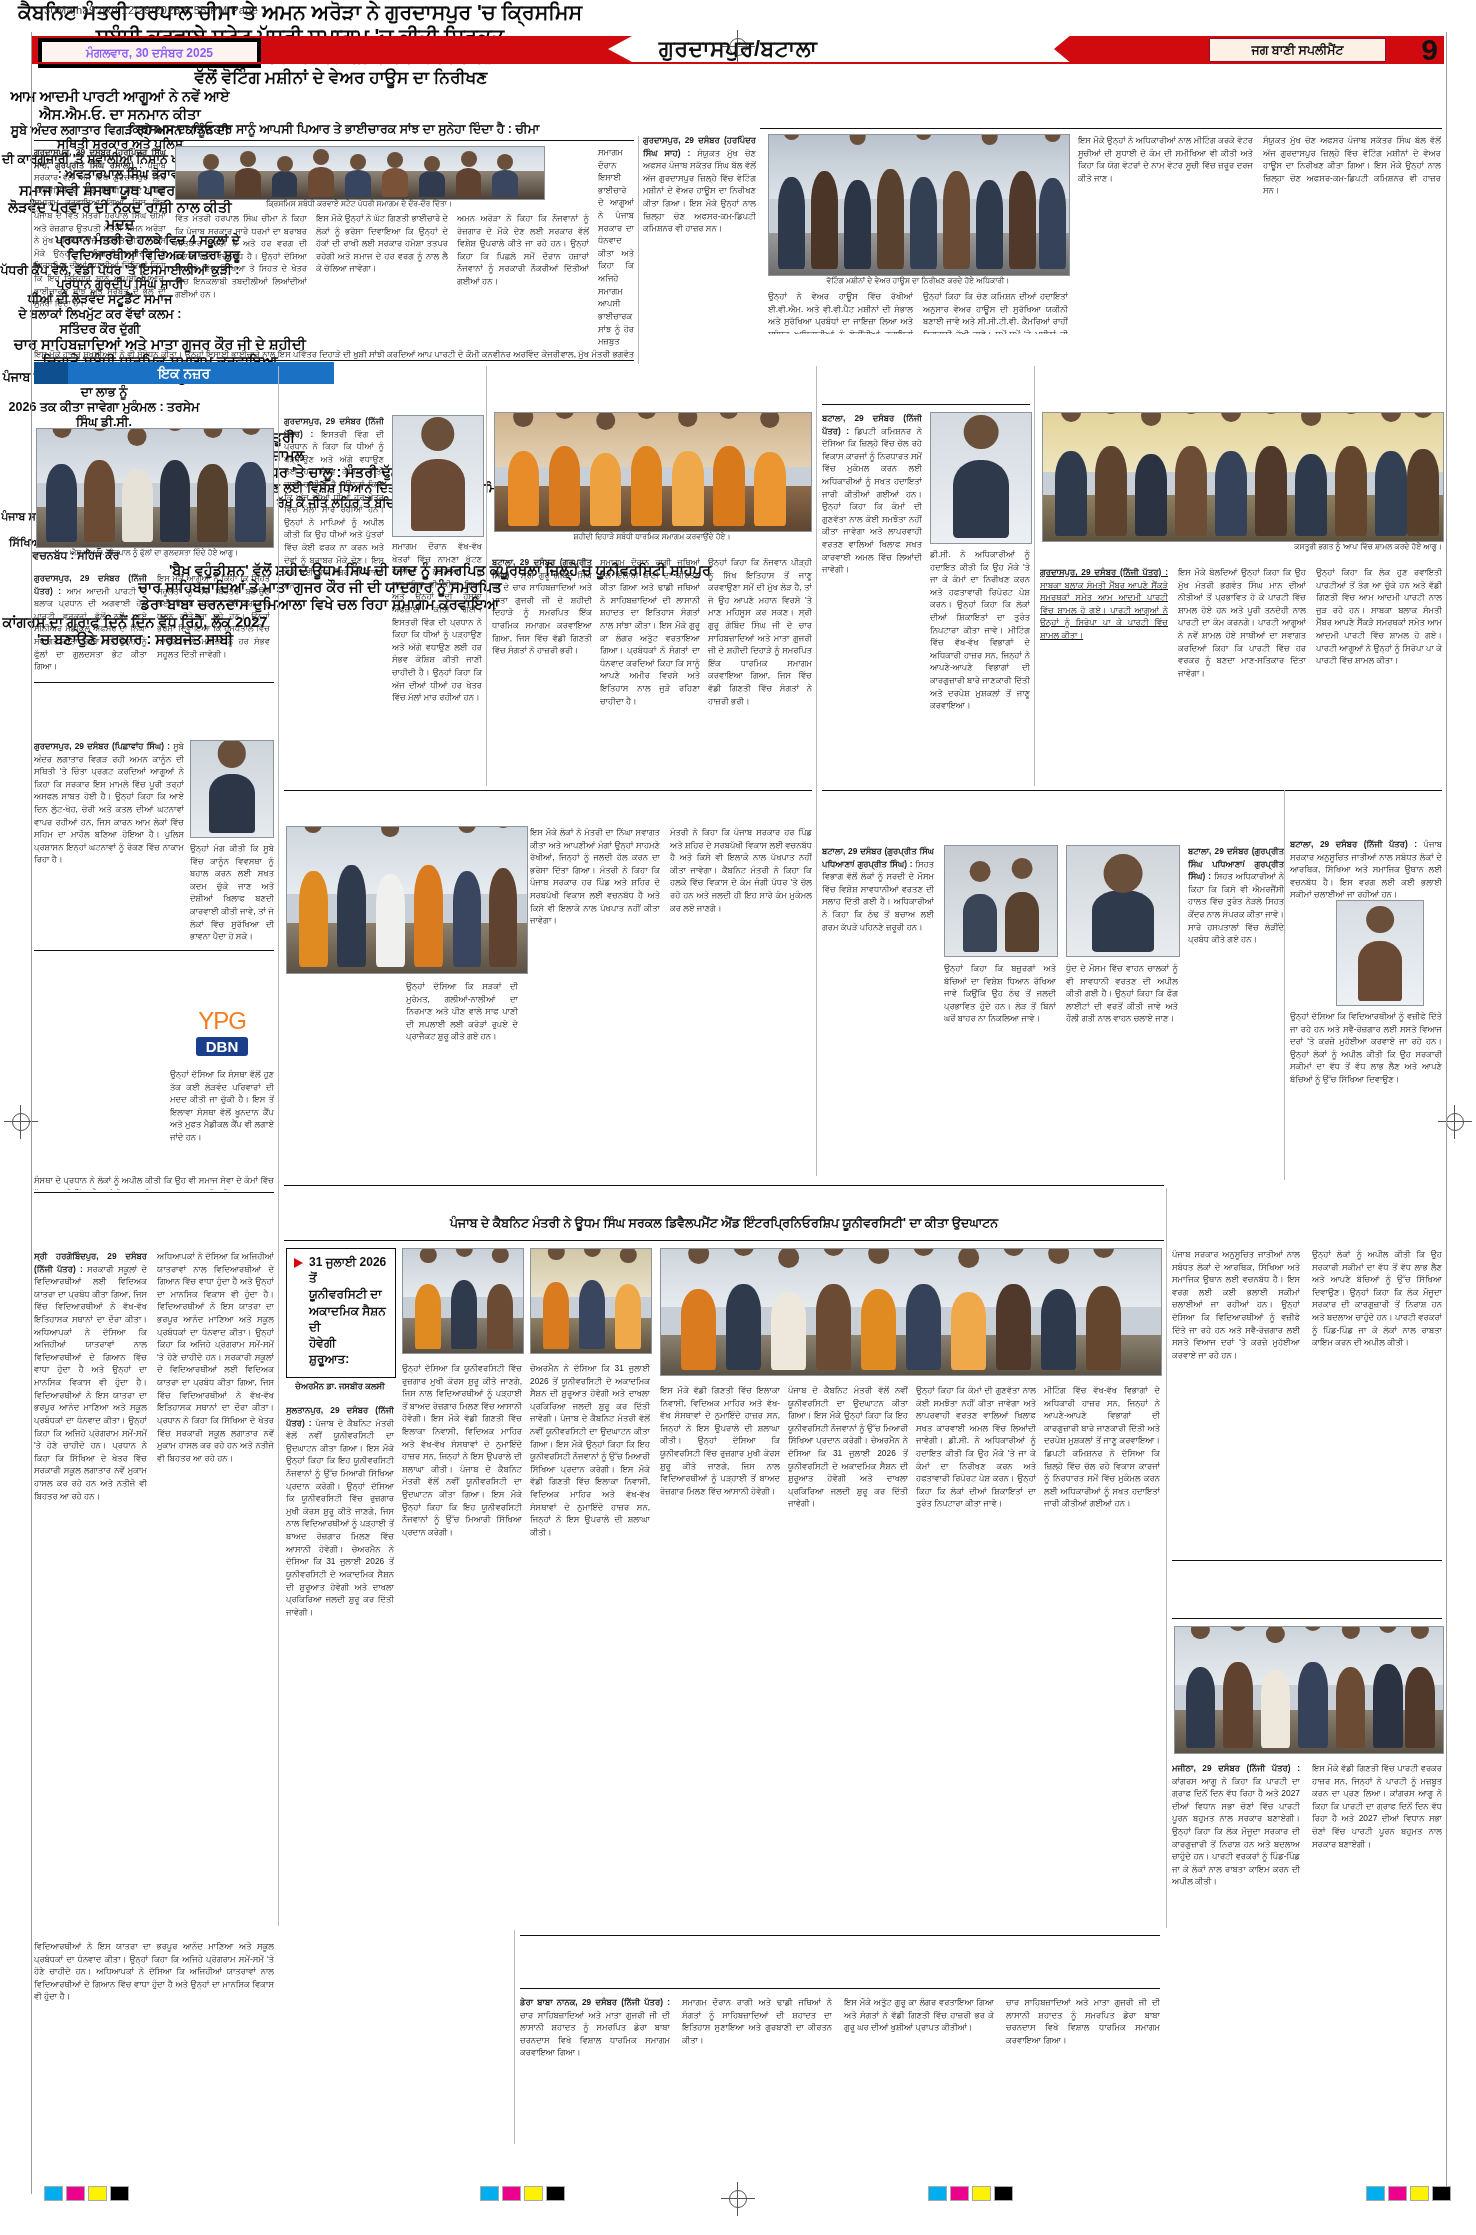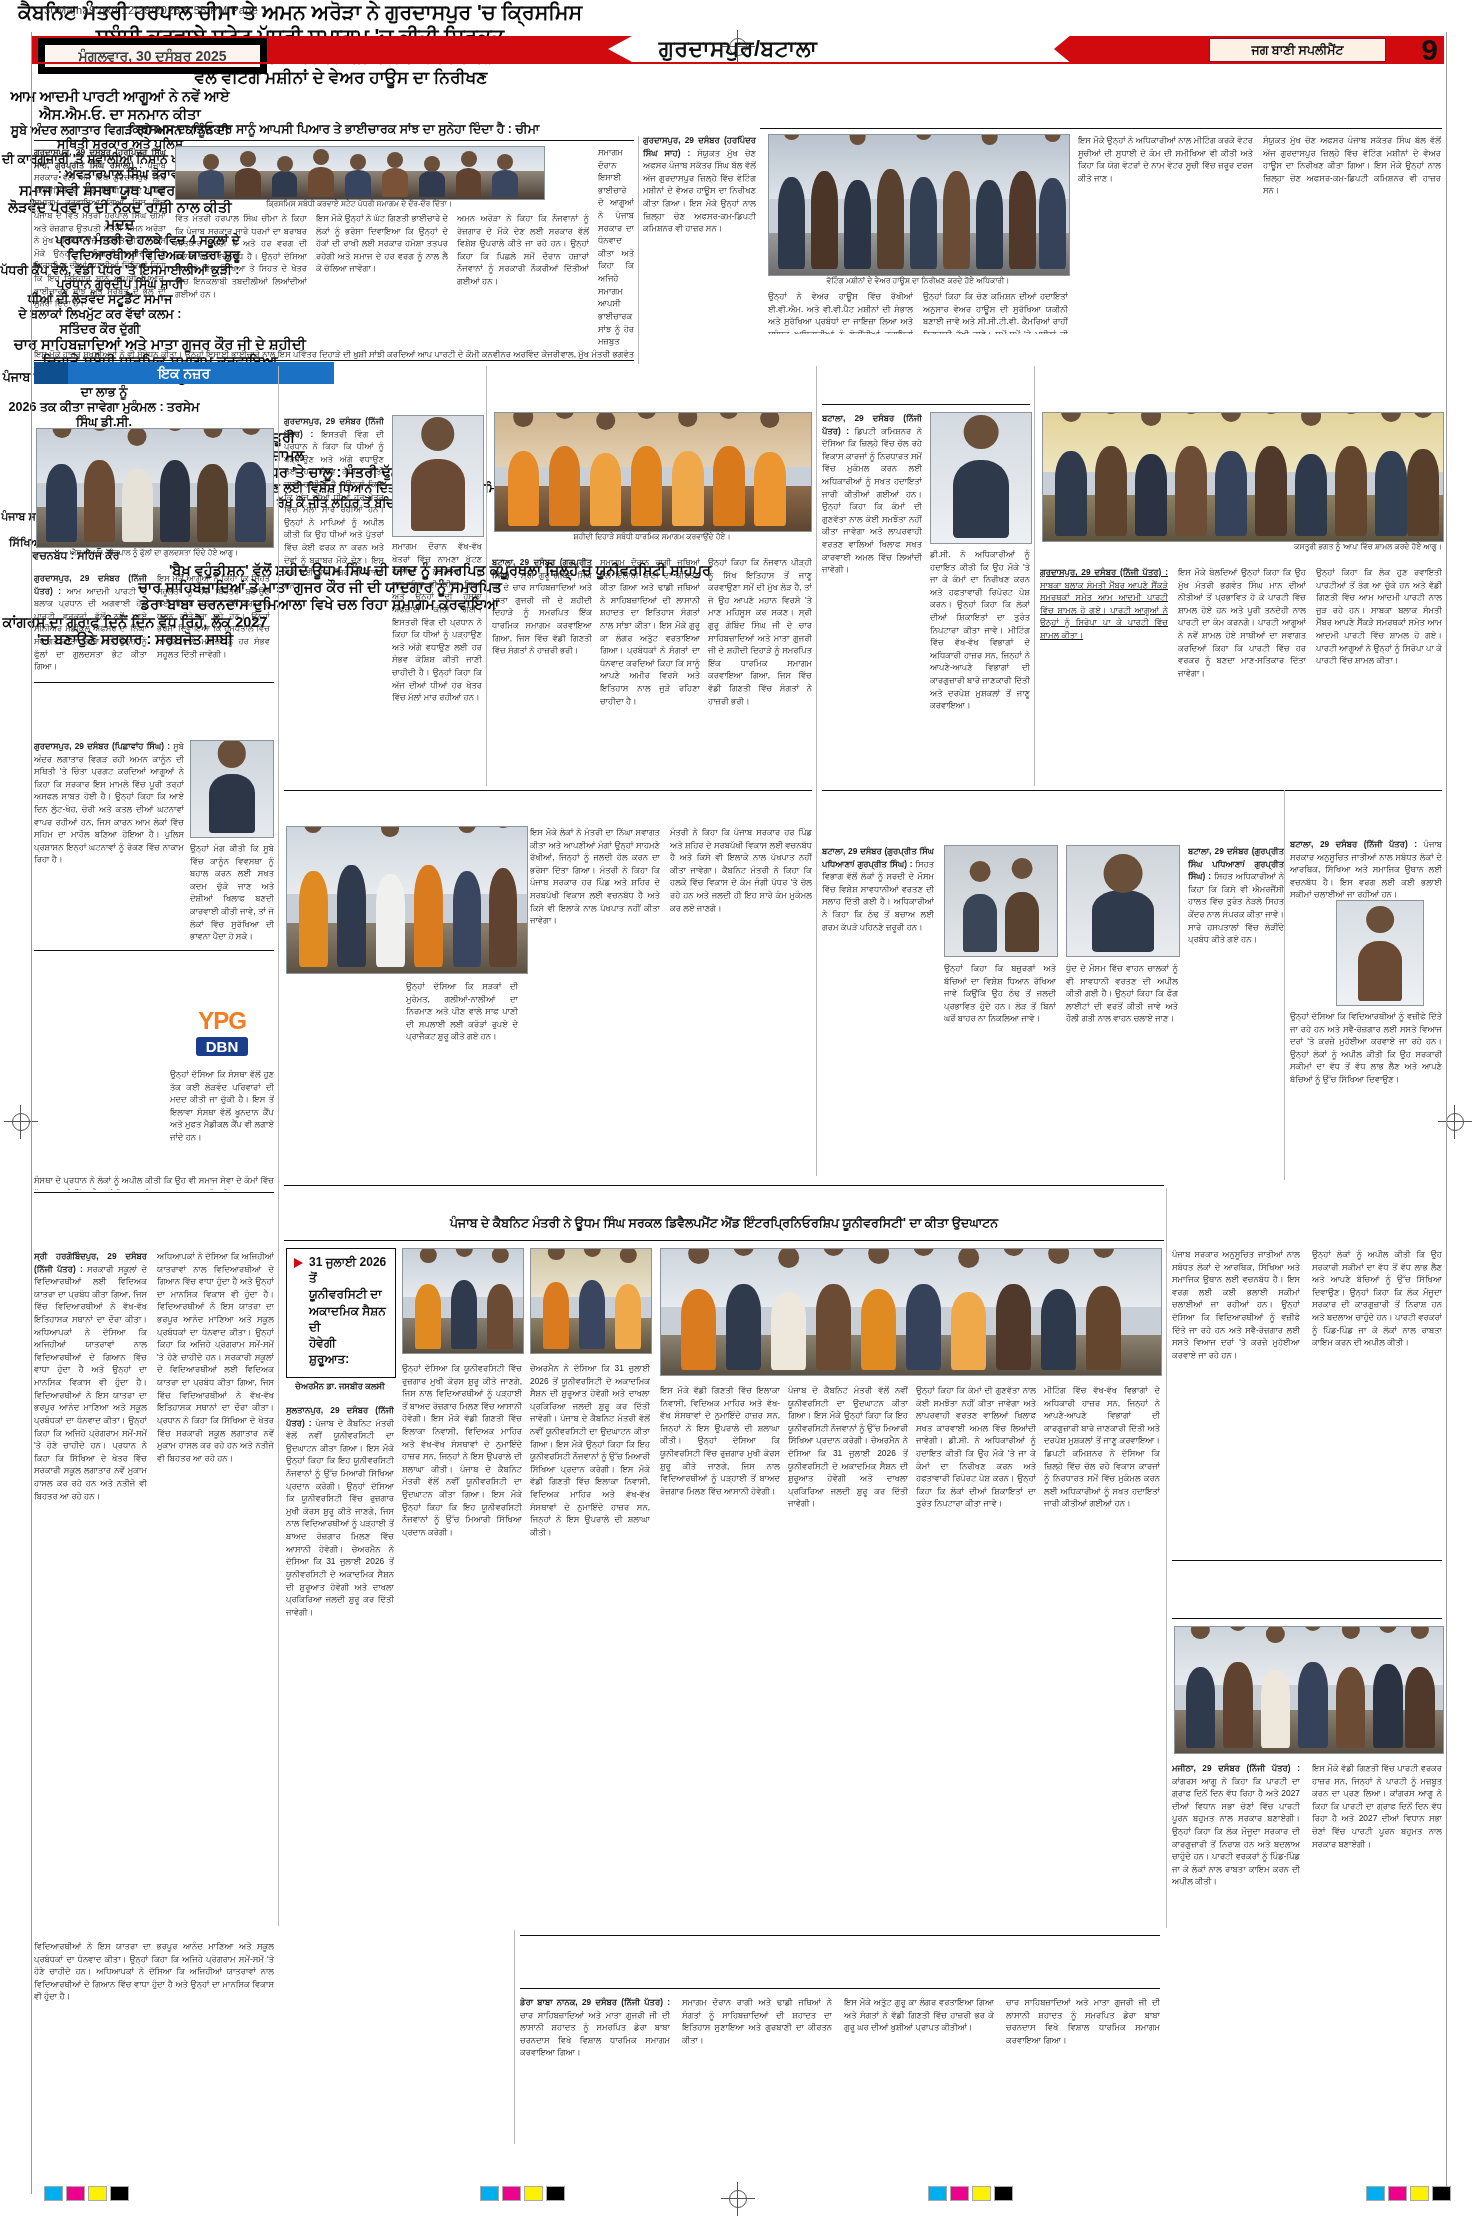--- a/index.html
+++ b/index.html
@@ -18,22 +18,22 @@
   
   .frame{position:absolute;left:31px;top:32px;width:1414px;height:2162px;border-left:1px solid #9a9a9a;border-right:1px solid #9a9a9a;}
   .vline{position:absolute;background:#b9b9b9;width:1px;}
 
   
   .masthead{position:absolute;left:32px;top:36px;width:1412px;height:26px;}
   .mh-red-l{position:absolute;left:0;top:0;width:600px;height:26px;background:#d10a10;
             clip-path:polygon(0 0,100% 0,96% 50%,100% 100%,0 100%);}
   .mh-red-r{position:absolute;right:0;top:0;width:390px;height:26px;background:#d10a10;
             clip-path:polygon(4% 0,100% 0,100% 100%,4% 100%,0 50%);}
-  .mh-date{position:absolute;left:6px;top:2px;width:215px;height:22px;background:#fdf4ef;border:7px solid #000000;
-           display:flex;align-items:center;justify-content:center;font-size:14px;font-weight:bold;color:#404040;}
+  .mh-date{position:absolute;left:6px;top:2px;width:215px;height:22px;background:#fdf4ef;border:4px solid #000000;
+           display:flex;align-items:center;justify-content:center;font-size:12px;font-weight:bold;color:#8b5cf6;}
   .mh-title{position:absolute;left:0;right:0;top:0;height:26px;display:flex;align-items:center;justify-content:center;
             font-size:22px;font-weight:bold;color:#111;letter-spacing:.5px;}
   .mh-supp{position:absolute;right:58px;top:2px;width:175px;height:22px;background:#fdf0e4;border:1px solid #8c1030;
            display:flex;align-items:center;justify-content:center;font-size:12.5px;font-weight:bold;color:#111;}
   .mh-pageno{position:absolute;right:6px;top:-3px;font-size:30px;font-weight:bold;color:#111;}
   .mh-underline{position:absolute;left:32px;top:62px;width:1412px;height:2px;background:#d10a10;}
 
   
   .hl{font-weight:bold;color:#0b0b0b;text-align:center;line-height:1.18;}
   .hl-xl{font-size:20.5px;}
@@ -65,21 +65,21 @@
   .blue-band .sliver{position:absolute;left:0;top:0;bottom:0;width:34px;background:#0d4f8f;}
 
   
   .callout{position:absolute;border:1px solid #111;background:#fff;}
   .callout .bullet{position:absolute;left:7px;top:9px;width:0;height:0;border-left:9px solid #d10a10;
                    border-top:5px solid transparent;border-bottom:5px solid transparent;}
   .callout .ctxt{position:absolute;left:22px;right:6px;top:5px;font-size:12px;font-weight:bold;color:#111;line-height:1.35;}
 
   
   .logo{position:absolute;display:flex;flex-direction:column;align-items:center;justify-content:center;}
-  .logo .ypg{font-size:24px;font-weight:bold;color:#f47b20;letter-spacing:-1px;}
+  .logo .ypg{font-size:24px;font-weight:normal;color:#f47b20;letter-spacing:-1px;}
   .logo .dbn{background:#1a3e8c;color:#fff;font-size:15px;font-weight:bold;padding:1px 10px;border-radius:3px;margin-top:2px;}
 
   
   .swatches{position:absolute;display:flex;gap:3px;}
   .sw{width:17px;height:13px;border:1px solid #aaa;}
 </style>
 </head>
 <body>
 
 <div class="page">

